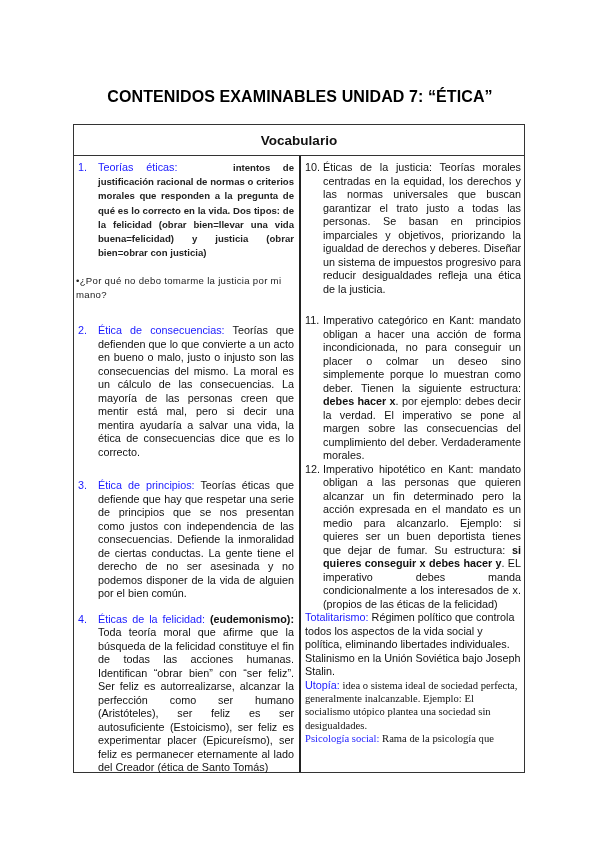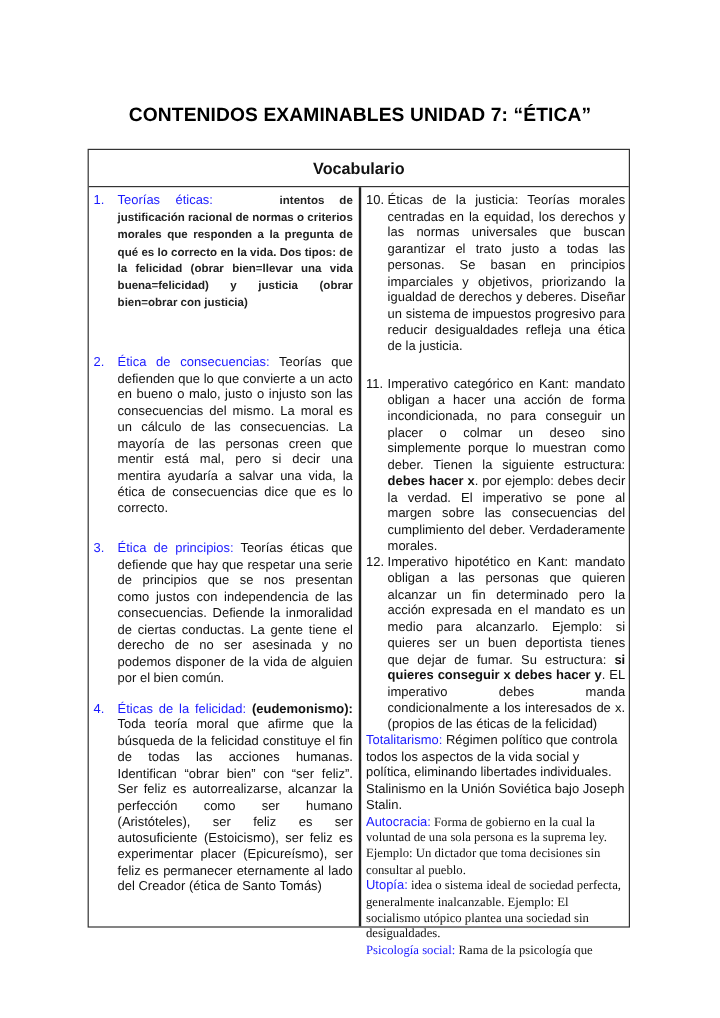--- a/index.html
+++ b/index.html
@@ -33,20 +33,21 @@
 <div class="table">
   <div class="thead">Vocabulario</div>
   <div class="vline"></div>
 
   <div class="col-left">
     <div class="item">
       <span class="num blue">1.</span>
       <span class="body"><span class="blue">Teorías éticas:</span><span class="calibri"> intentos de justificación racional de normas o criterios morales que responden a la pregunta de qué es lo correcto en la vida. Dos tipos: de la felicidad (obrar bien=llevar una vida buena=felicidad) y justicia (obrar bien=obrar con justicia)</span></span>
     </div>
     <div class="gap-l1"></div>
+    <div class="question">•¿Por qué no debo  tomarme la justicia por mi mano?</div>
     <div class="gap-l2"></div>
     <div class="item">
       <span class="num blue">2.</span>
       <span class="body"><span class="blue">Ética de consecuencias:</span><span> Teorías que defienden que lo que convierte a un acto en bueno o malo, justo o injusto son las consecuencias del mismo. La moral es un cálculo de las consecuencias. La mayoría de las personas creen que mentir está mal, pero si decir una mentira ayudaría a salvar una vida, la ética de consecuencias dice que es lo correcto.</span></span>
     </div>
     <div class="gap-l3"></div>
     <div class="item">
       <span class="num blue">3.</span>
       <span class="body"><span class="blue">Ética de principios:</span><span> Teorías éticas que defiende que hay que respetar una serie de principios que se nos presentan como justos con independencia de las consecuencias. Defiende la inmoralidad de ciertas conductas. La gente tiene el derecho de no ser asesinada y no podemos disponer de la vida de alguien por el bien común.</span></span>
     </div>
@@ -69,22 +70,19 @@
     </div>
     <div class="item">
       <span class="num wide">12.</span>
       <span class="body"><span>Imperativo hipotético en Kant: mandato obligan a las personas que quieren alcanzar un fin determinado pero la acción expresada en el mandato es un medio para alcanzarlo. Ejemplo: si quieres ser un buen deportista tienes que dejar de fumar. Su estructura: </span><b>si quieres conseguir x debes hacer y</b><span>. EL imperativo debes manda condicionalmente a los interesados de x. (propios de las éticas de la felicidad)</span></span>
     </div>
 
     <div>
       <span class="blue">Totalitarismo:</span><span> Régimen político que controla todos los aspectos de la vida social y política, eliminando libertades individuales. Stalinismo en la Unión Soviética bajo Joseph Stalin.</span>
     </div>
     <div class="serif">
-      <span class="blue" style="font-family:'Liberation Sans',sans-serif;font-size:10.8px;">Autocracia:</span><span> Forma de gobierno en la cual la voluntad de una sola persona es la suprema ley. Ejemplo: Un dictador que toma decisiones sin consultar al pueblo.</span>
-    </div>
-    <div class="serif">
       <span class="blue" style="font-family:'Liberation Sans',sans-serif;font-size:10.8px;">Utopía:</span><span> idea o sistema ideal de sociedad perfecta, generalmente inalcanzable. Ejemplo: El socialismo utópico plantea una sociedad sin desigualdades.</span>
     </div>
     <div class="serif">
       <span class="blue">Psicología social:</span><span> Rama de la psicología que</span>
     </div>
   </div>
 </div>
 
 </body></html>

